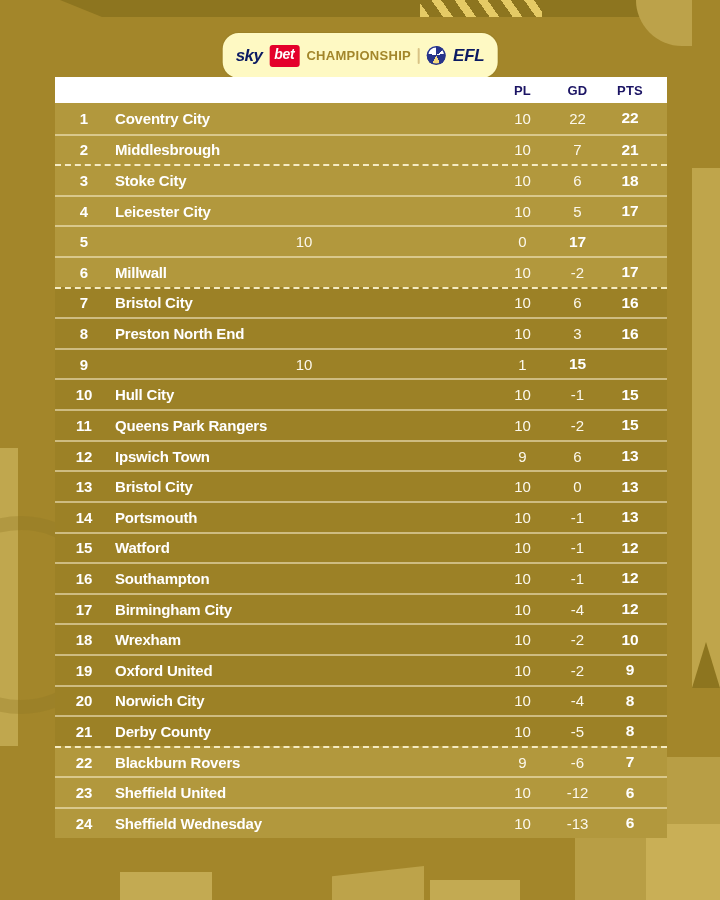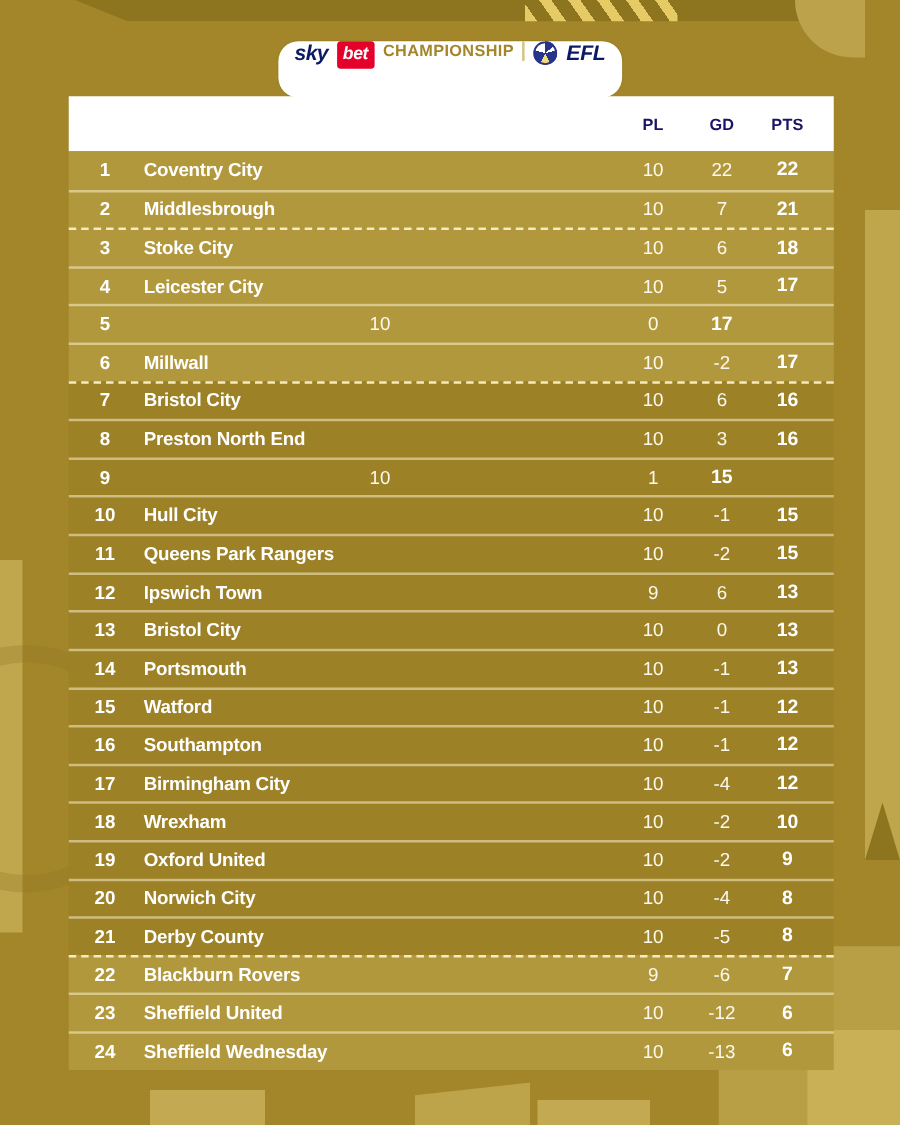--- a/index.html
+++ b/index.html
@@ -26,42 +26,42 @@
   .deco-bot-block{left:575px;top:757px;width:145px;height:143px;background:#b89e45;}
   .deco-bot-inner{left:646px;top:824px;width:74px;height:76px;background:#c9af56;}
   .deco-bot-bar1{left:120px;top:872px;width:92px;height:28px;background:#c3aa52;}
   .deco-bot-bar2{left:332px;top:866px;width:92px;height:34px;background:#bda34a;
     clip-path:polygon(0 30%,100% 0,100% 100%,0 100%);}
   .deco-bot-bar3{left:430px;top:880px;width:90px;height:20px;background:#c3aa52;}
 
   
   .logo{
     position:absolute;left:50%;top:33px;transform:translateX(-50%);
-    height:45px;background:#ffffff;border-radius:16px;
-    display:flex;align-items:flex-start;gap:7px;padding:0 13px;
+    height:45px;background:#fef9c3;border-radius:16px;
+    display:flex;align-items:center;gap:7px;padding:0 13px;
     box-shadow:0 0 0 1px rgba(141,117,31,.28);
     white-space:nowrap;
   }
   .logo-sky{font-style:italic;font-weight:800;font-size:17px;color:#0b1a63;letter-spacing:-0.6px;}
   .logo-bet{font-style:italic;font-weight:700;font-size:14px;color:#ffffff;background:#e4002b;
     padding:1px 5px 5px;border-radius:3px;letter-spacing:-0.3px;}
   .logo-comp{font-weight:800;font-size:13px;color:#a3862a;letter-spacing:0.3px;}
   .logo-div{width:2px;height:16px;background:#d8c385;border-radius:1px;}
   .efl-badge{width:19px;height:19px;border-radius:50%;
     background:conic-gradient(#27348b 0 14%,#ffffff 14% 21%,#27348b 21% 43%,#f3d97e 43% 57%,#27348b 57% 79%,#ffffff 79% 100%);
     box-shadow:inset 0 0 0 1.5px #27348b;}
   .logo-efl{font-style:italic;font-weight:800;font-size:17px;color:#0b1a63;letter-spacing:-0.3px;}
 
   
   .table{position:absolute;left:55px;top:77px;width:612px;}
   .grid-cols{
     display:grid;grid-template-columns:58px 1fr 55px 55px 50px;
     padding-right:12px;align-items:center;box-sizing:border-box;
   }
-  .thead{height:44px;background:#ffffff;}
+  .thead{height:26px;background:#ffffff;}
   .th{ text-align:center;font-weight:bold;color:#1b1464;font-size:13px;letter-spacing:0.2px;}
   .row{height:30.62px;box-sizing:border-box;}
   .row.z-light{background:#b2983d;}
   .row.z-dark{background:#9c8126;}
   .row.sep-solid{border-top:2px solid rgba(255,247,220,0.5);}
   .row.sep-dash{border-top:2px dashed #f5ebc2;}
   .c-pos{text-align:center;font-weight:800;color:#ffffff;font-size:15px;}
   .c-team{color:#ffffff;font-weight:800;font-size:15px;letter-spacing:-0.2px;padding-left:2px;
     overflow:hidden;text-overflow:ellipsis;white-space:nowrap;}
   .c-pl,.c-gd{text-align:center;color:#fcf8ec;font-size:15px;font-weight:400;}

